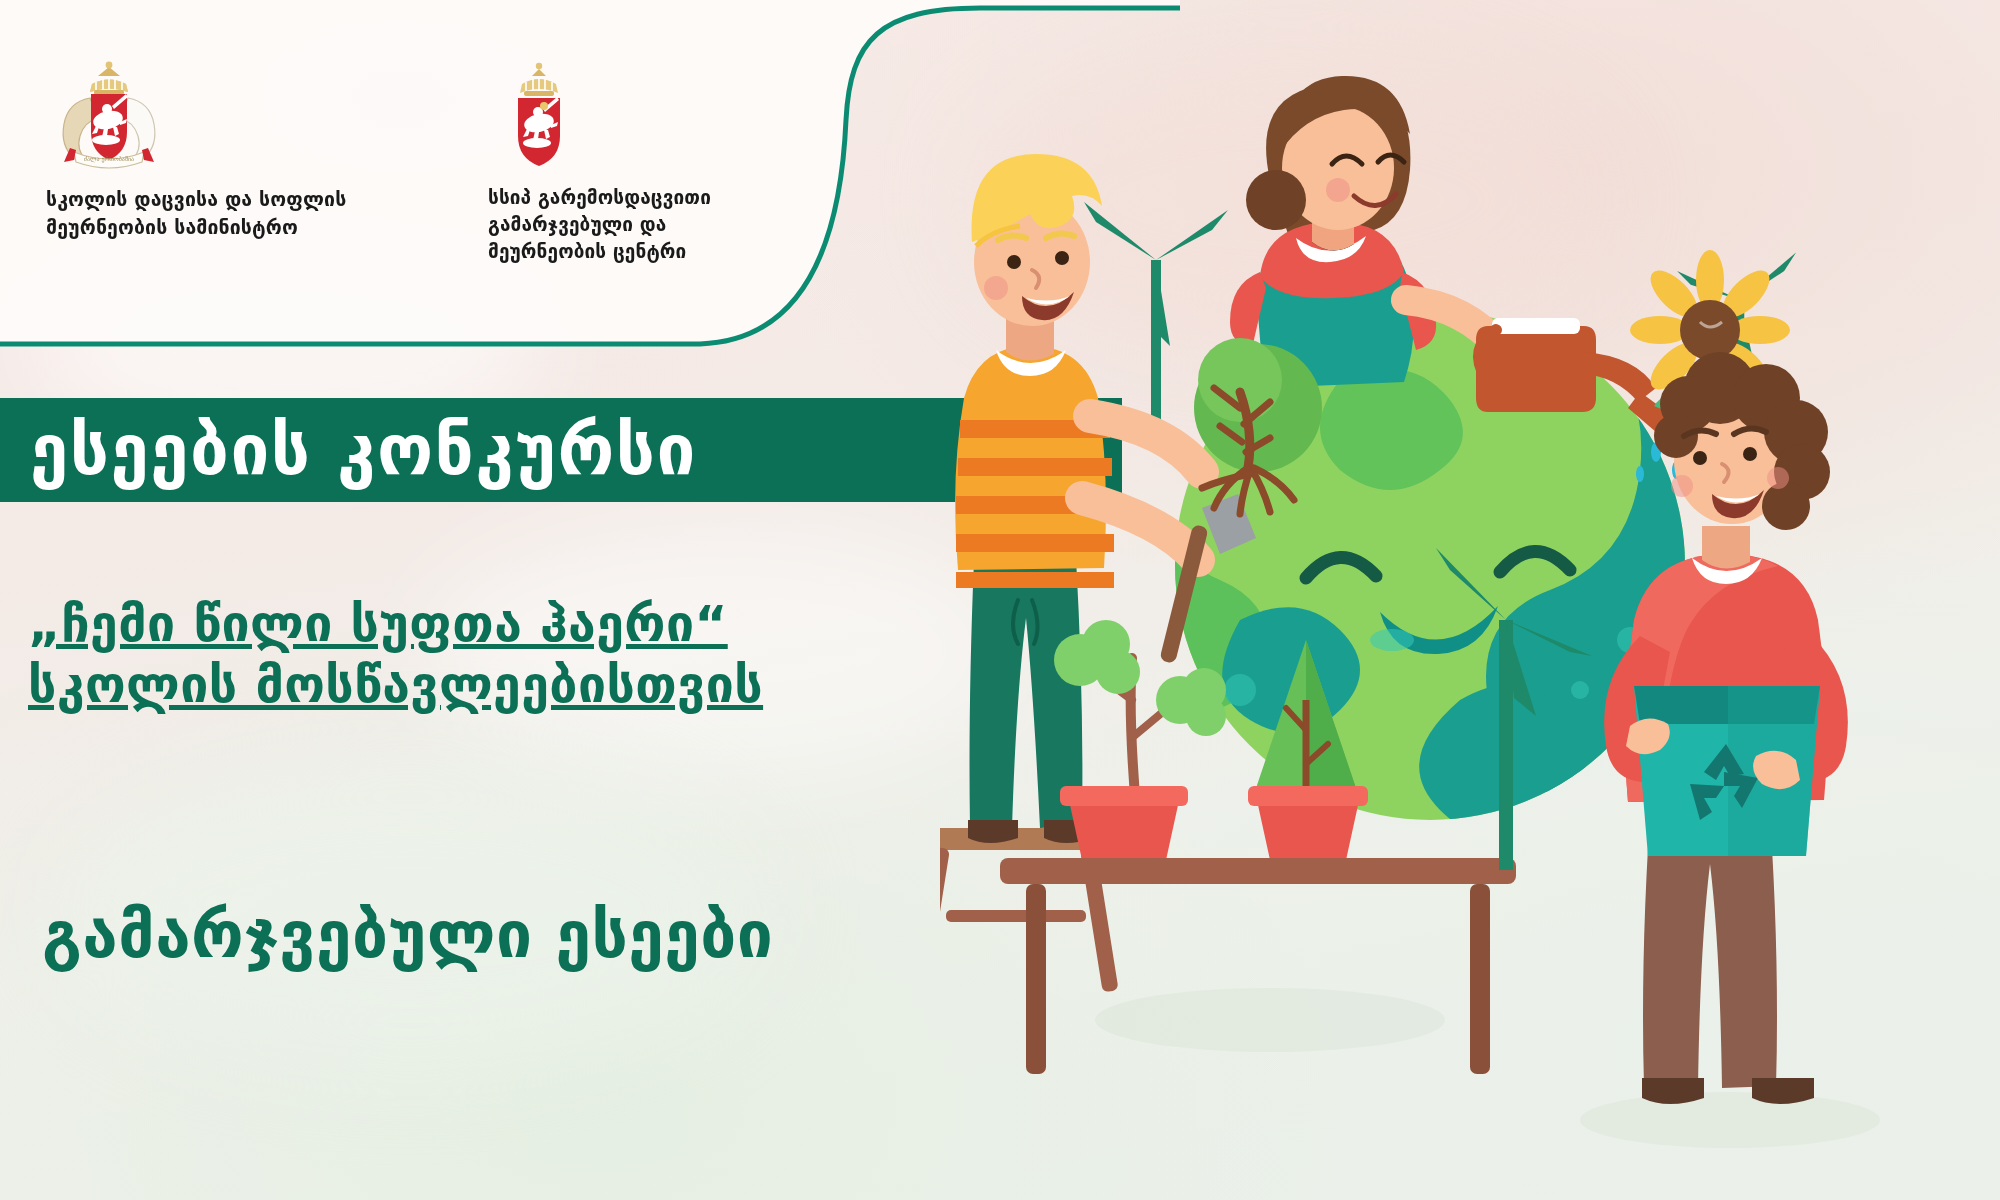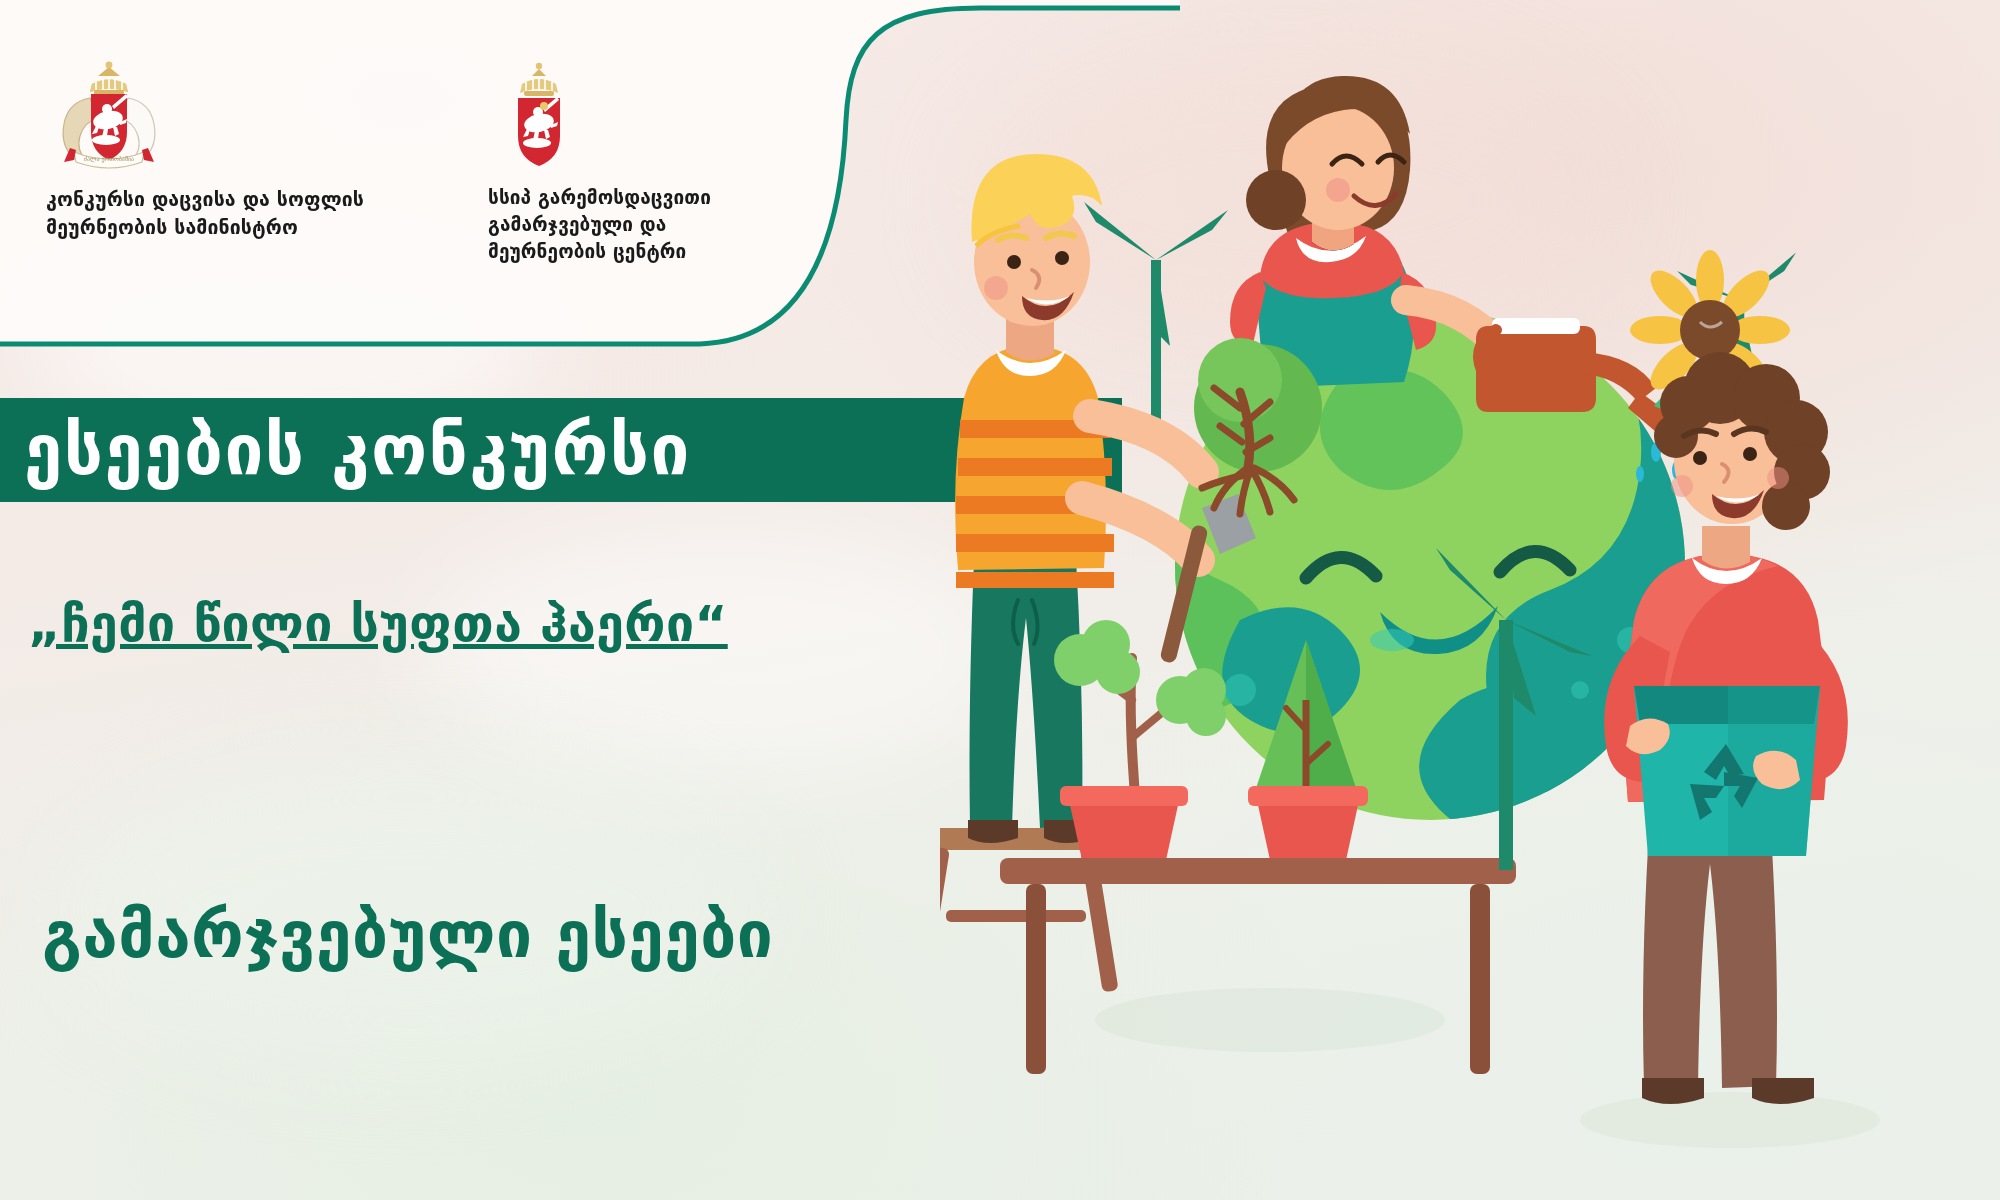--- a/index.html
+++ b/index.html
@@ -53,24 +53,23 @@
     width:1122px; height:104px;
     background:#0b7055;
     display:flex; align-items:center;
   }
   #titleBanner .txt {
     color:#ffffff;
     font-family:"DejaVu Sans", sans-serif;
     font-weight:bold;
     font-size:69px;
     line-height:1;
-    padding-left:12px;
+    padding-left:30px;
     letter-spacing:1.5px;
     white-space:nowrap;
-    margin-left:12px;
   }
 
   
   #subtitle {
     position:absolute; left:28px; top:594px; width:1190px;
     color:#0b7055;
     font-family:"DejaVu Sans", sans-serif;
     font-weight:bold;
     font-size:50px;
     line-height:1.22;
@@ -143,21 +142,21 @@
             <ellipse cx="60" cy="80" rx="14" ry="5"></ellipse>
           </g>
 
           <path d="M28 92 q35 14 70 0 l-2 10 q-33 12 -66 0 z" fill="#fdfcf8" stroke="#cbbd9c" stroke-width="1.2"></path>
           <text x="63" y="101" font-size="6" text-anchor="middle" fill="#a08a55" font-family="DejaVu Sans, sans-serif">ძალა ერთობაშია</text>
           <path d="M24 88 l-6 14 l10 -2 l2 -10 z" fill="#d22630"></path>
           <path d="M102 88 l6 14 l-10 -2 l-2 -10 z" fill="#d22630"></path>
         </svg>
       </div>
       <div class="logo-text">
-        <span>კონკურსი დაცვისა და სოფლის</span><br>
+        <span>სკოლის დაცვისა და სოფლის</span><br>
         <span>მეურნეობის სამინისტრო</span>
       </div>
     </div>
 
     <div class="logo-block second">
       <div class="crest-wrap second">
         <svg width="74" height="110" viewBox="0 0 74 110" xmlns="http://www.w3.org/2000/svg">
 
           <g>
             <circle cx="37" cy="6" r="3.2" fill="#e3c475"></circle>
@@ -189,20 +188,21 @@
       </div>
     </div>
   </div>
 
   <div id="titleBanner">
     <div class="txt">ესეების კონკურსი</div>
   </div>
 
   <div id="subtitle">
     <span class="l1">„ჩემი წილი სუფთა ჰაერი“</span>
+    <span class="l2">სკოლის მოსწავლეებისთვის</span>
   </div>
 
   <div id="bottomHeadline">გამარჯვებული ესეები</div>
 
   <div id="illo">
     <svg width="1060" height="1200" viewBox="0 0 1060 1200" xmlns="http://www.w3.org/2000/svg">
       <defs>
         <clipPath id="globeClip">
             <circle cx="490" cy="565" r="255"></circle>
           </clipPath>

